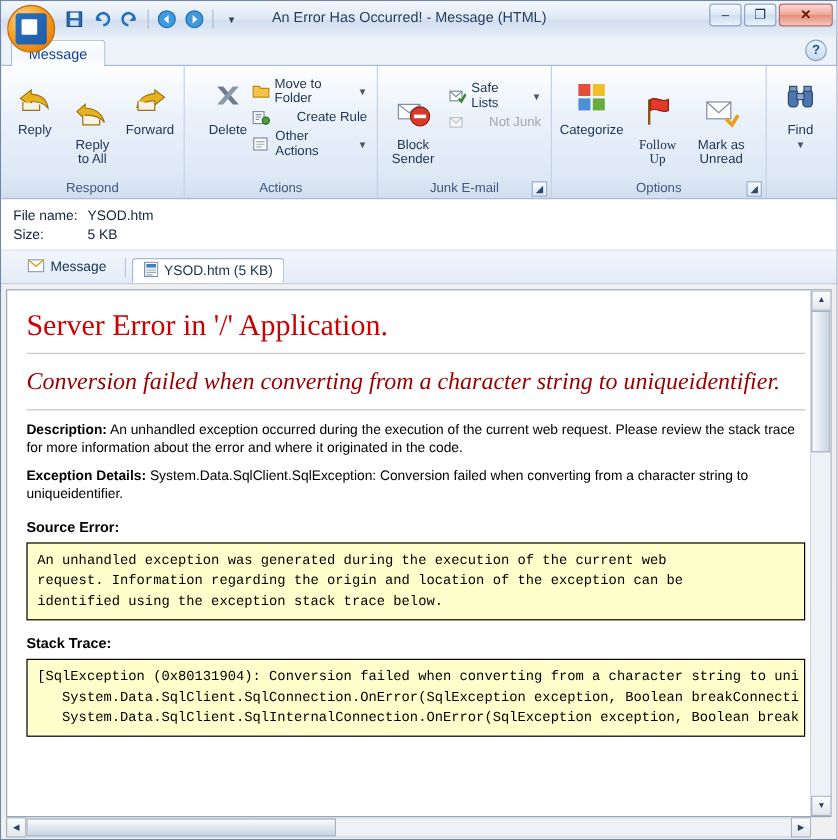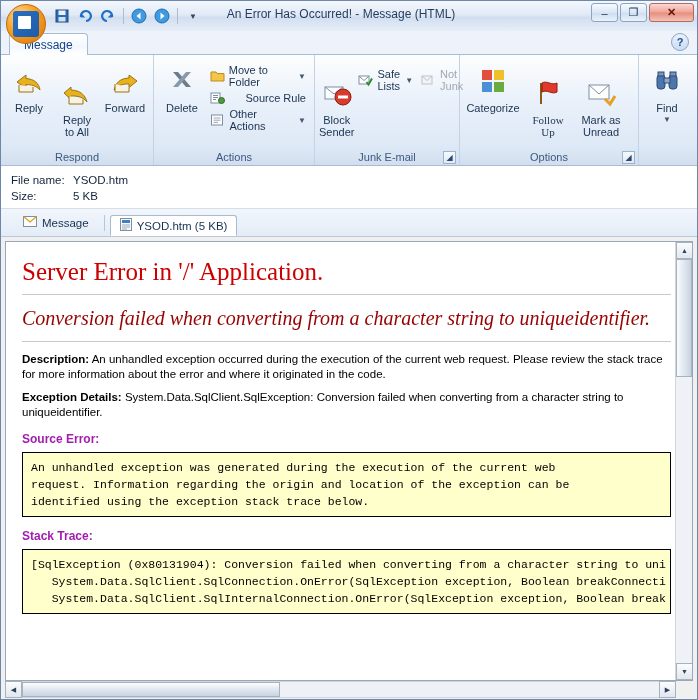--- a/index.html
+++ b/index.html
@@ -246,21 +246,21 @@
     font-family: "Liberation Sans", sans-serif;
     font-size: 11.5px;
     color: #000;
     line-height: 15px;
     margin: 8px 0;
   }
   .para b { font-weight: bold; }
   .sec-head {
     font-family: "Liberation Sans", sans-serif;
     font-size: 12px; font-weight: bold;
-    color: #a21caf; margin: 12px 0 6px 0;
+    color: #000000; margin: 12px 0 6px 0;
   }
   .codebox {
     background: #ffffcc;
     border: 1px solid #000000;
     font-family: "Liberation Mono", monospace;
     font-size: 11.5px;
     line-height: 17px;
     padding: 6px 8px;
     white-space: pre-wrap;
     color: #000;
@@ -398,21 +398,21 @@
               </svg>
           </span>
           <span>Forward</span>
         </div>
       </div>
       <div class="group-label">Respond</div>
     </div>
 
     <div class="group" style="width:161px;">
       <div class="group-body">
-        <div class="bigbtn" style="width:52px;">
+        <div class="bigbtn" style="width:52px;align-items:flex-end;">
           <span class="ic">
             <svg width="32" height="32" viewBox="0 0 32 32">
                 <path d="M7 7 L12 7 L25 22 L20 22 Z" fill="#6d7d8d"></path>
                 <path d="M20 7 L25 7 L12 22 L7 22 Z" fill="#8a9aaa"></path>
               </svg>
           </span>
           <span>Delete</span>
         </div>
         <div style="display:flex;flex-direction:column;padding-top:4px;">
           <div class="smallrow">
@@ -425,21 +425,21 @@
             <span class="caret">▼</span>
           </div>
           <div class="smallrow">
             <span class="ic">
               <svg width="15" height="14" viewBox="0 0 15 14">
                   <rect x="1" y="2" width="9" height="10" fill="#fff" stroke="#7d8fa1"></rect>
                   <path d="M3 4.5 H8 M3 6.5 H8 M3 8.5 H6" stroke="#7d8fa1"></path>
                   <circle cx="11.5" cy="9.5" r="3" fill="#4e9b3f" stroke="#2f6626"></circle>
                 </svg>
             </span>
-            <span>Source Rule</span>
+            <span>Create Rule</span>
           </div>
           <div class="smallrow">
             <span class="ic">
               <svg width="15" height="14" viewBox="0 0 15 14">
                   <rect x="1.5" y="2" width="11" height="10" fill="#fdfdfd" stroke="#7d8fa1"></rect>
                   <path d="M3.5 5 H10.5 M3.5 7.2 H10.5 M3.5 9.4 H8" stroke="#9aa8b6"></path>
                 </svg>
             </span>
             <span>Other Actions</span>
             <span class="caret">▼</span>
@@ -456,21 +456,21 @@
             <svg width="32" height="32" viewBox="0 0 32 32">
                 <rect x="4" y="10" width="18" height="12" fill="#fdfdfd" stroke="#7d8fa1"></rect>
                 <path d="M4 10 L13 17 L22 10" fill="none" stroke="#7d8fa1"></path>
                 <circle cx="22" cy="20" r="8" fill="#d83a2c" stroke="#8e1d12"></circle>
                 <rect x="17" y="18.5" width="10" height="3" fill="#fff"></rect>
               </svg>
           </span>
           <span>Block
 Sender</span>
         </div>
-        <div style="display:flex;padding-top:8px;">
+        <div style="display:flex;flex-direction:column;padding-top:8px;">
           <div class="smallrow">
             <span class="ic">
               <svg width="15" height="14" viewBox="0 0 15 14">
                   <rect x="1" y="3" width="10" height="8" fill="#fff" stroke="#7d8fa1"></rect>
                   <path d="M1 3 L6 7.5 L11 3" fill="none" stroke="#7d8fa1"></path>
                   <path d="M8.5 9 L10.5 11.5 L14 5.5" fill="none" stroke="#2e8b2e" stroke-width="2"></path>
                 </svg>
             </span>
             <span>Safe Lists</span>
             <span class="caret">▼</span>

